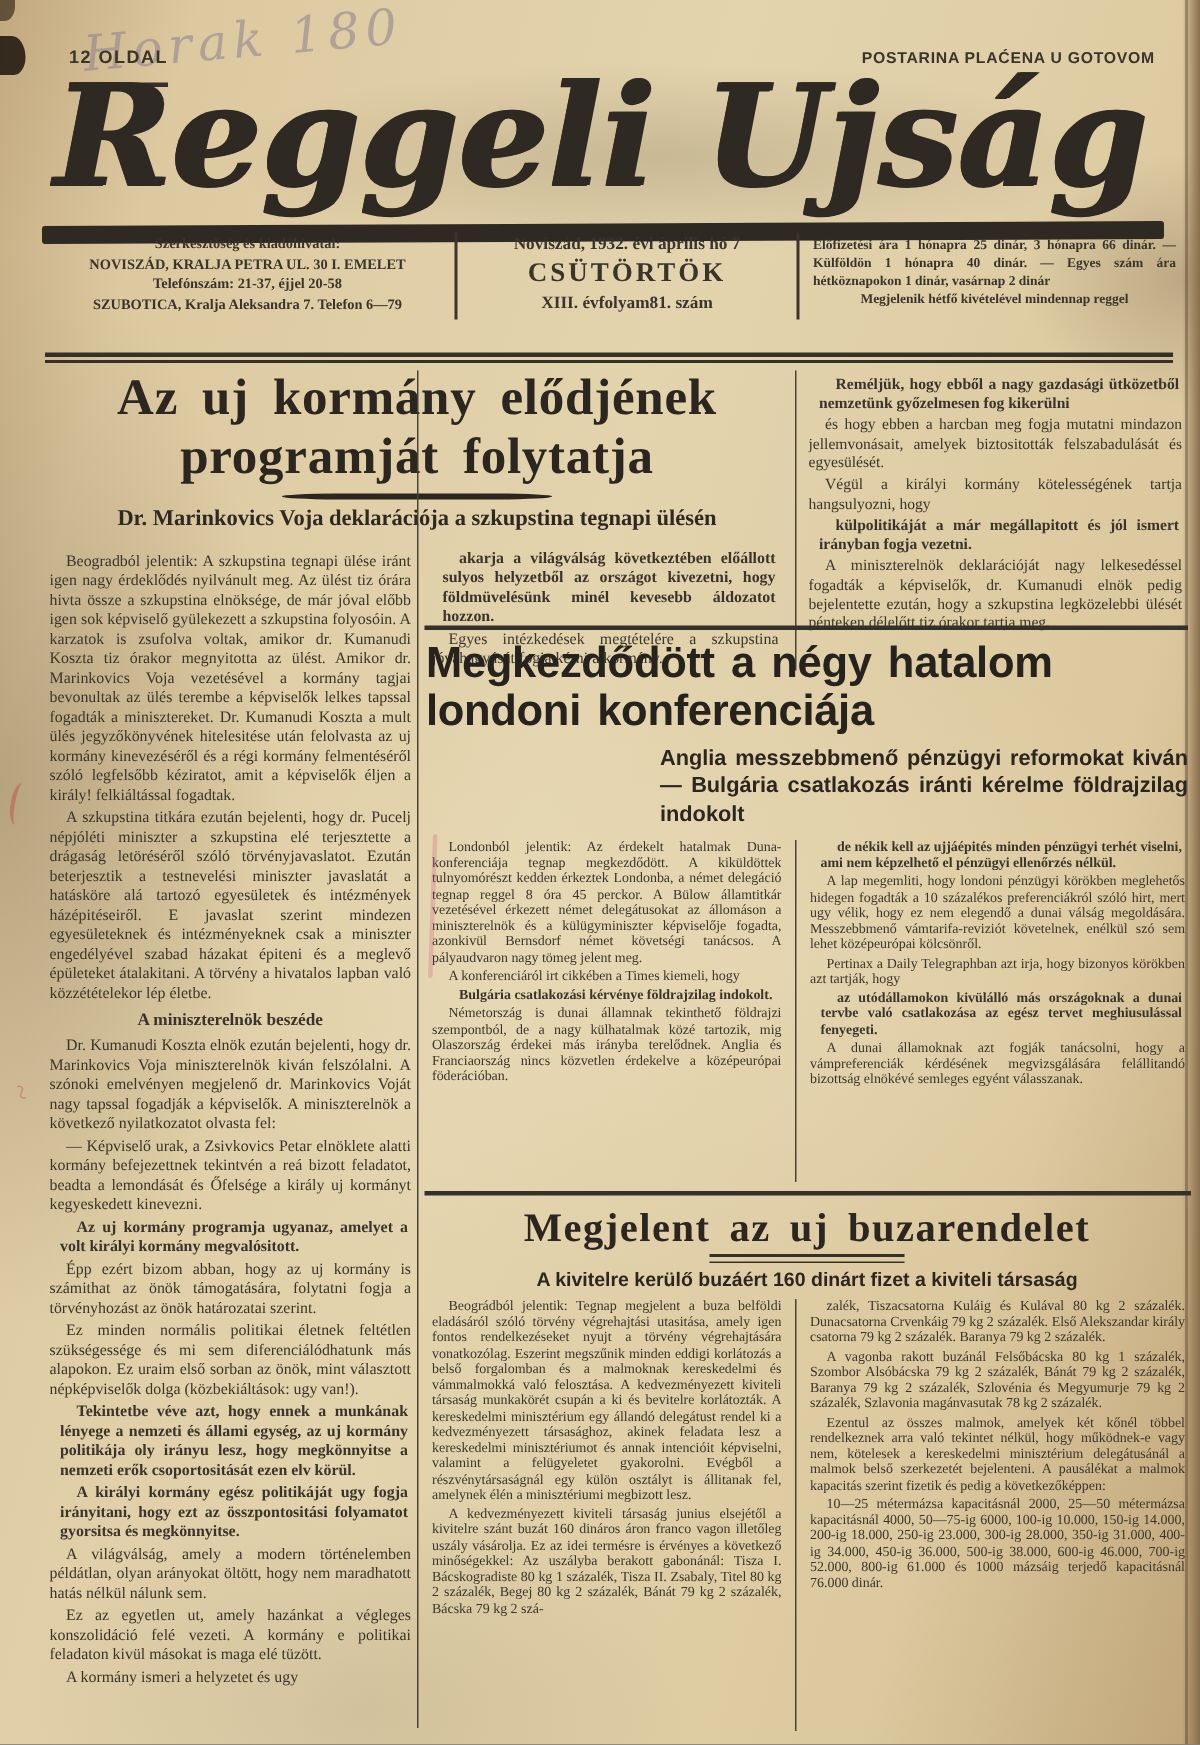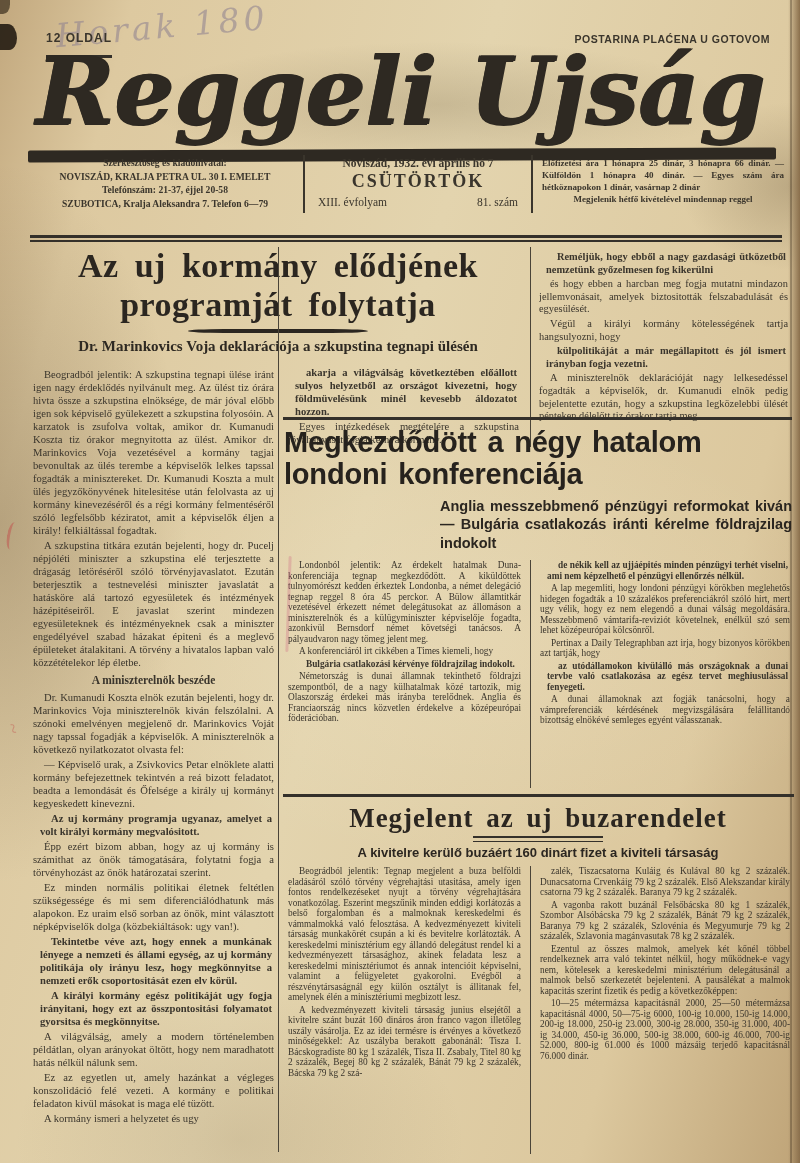--- a/index.html
+++ b/index.html
@@ -39,21 +39,21 @@
     text-shadow:2px 0 0 #2e2922, 0 1px 0 #2e2922;}
   .masthead-bar{position:absolute;top:149px;left:28px;width:748px;height:12px;
     background:#2e2922;transform:rotate(-.25deg);border-radius:2px;}
 
   .infobar{position:absolute;top:153px;left:36px;width:748px;height:62px;display:flex;align-items:stretch;}
   .office{width:258px;text-align:center;font-size:9.6px;font-weight:bold;line-height:13.5px;padding-top:3px;}
   .vdiv{width:0;border-left:2px solid #3a352c;margin:2px 9px;}
   .dateline{width:208px;text-align:center;padding-top:4px;}
   .dl-place{font-size:11.5px;font-weight:bold;}
   .dl-day{font-size:18px;font-weight:bold;letter-spacing:2px;margin-top:2px;}
-  .dl-vol{display:flex;justify-content:space-between;font-size:11.5px;margin-top:4px;padding:0 4px;}
+  .dl-vol{display:flex;justify-content:center;font-size:11.5px;margin-top:4px;padding:0 4px;font-weight:bold;}
   .subscription{flex:1;font-size:9px;font-weight:bold;line-height:12px;text-align:justify;padding-top:4px;}
   .sub-sched{text-align:center;}
   .infobar-rule{position:absolute;top:235px;left:30px;width:752px;height:7px;
     border-top:3px solid #34302a;border-bottom:2px solid #34302a;box-sizing:border-box;}
 
   
   .a1-head{position:absolute;top:247px;left:30px;width:496px;text-align:center;}
   .a1-head h2{margin:0;font-size:34px;line-height:1.14;font-weight:bold;color:#2b2620;
     letter-spacing:.5px;word-spacing:7px;}
   .head-rule{width:180px;height:4px;background:#2b2620;margin:4px auto 5px auto;border-radius:40%/100%;}

